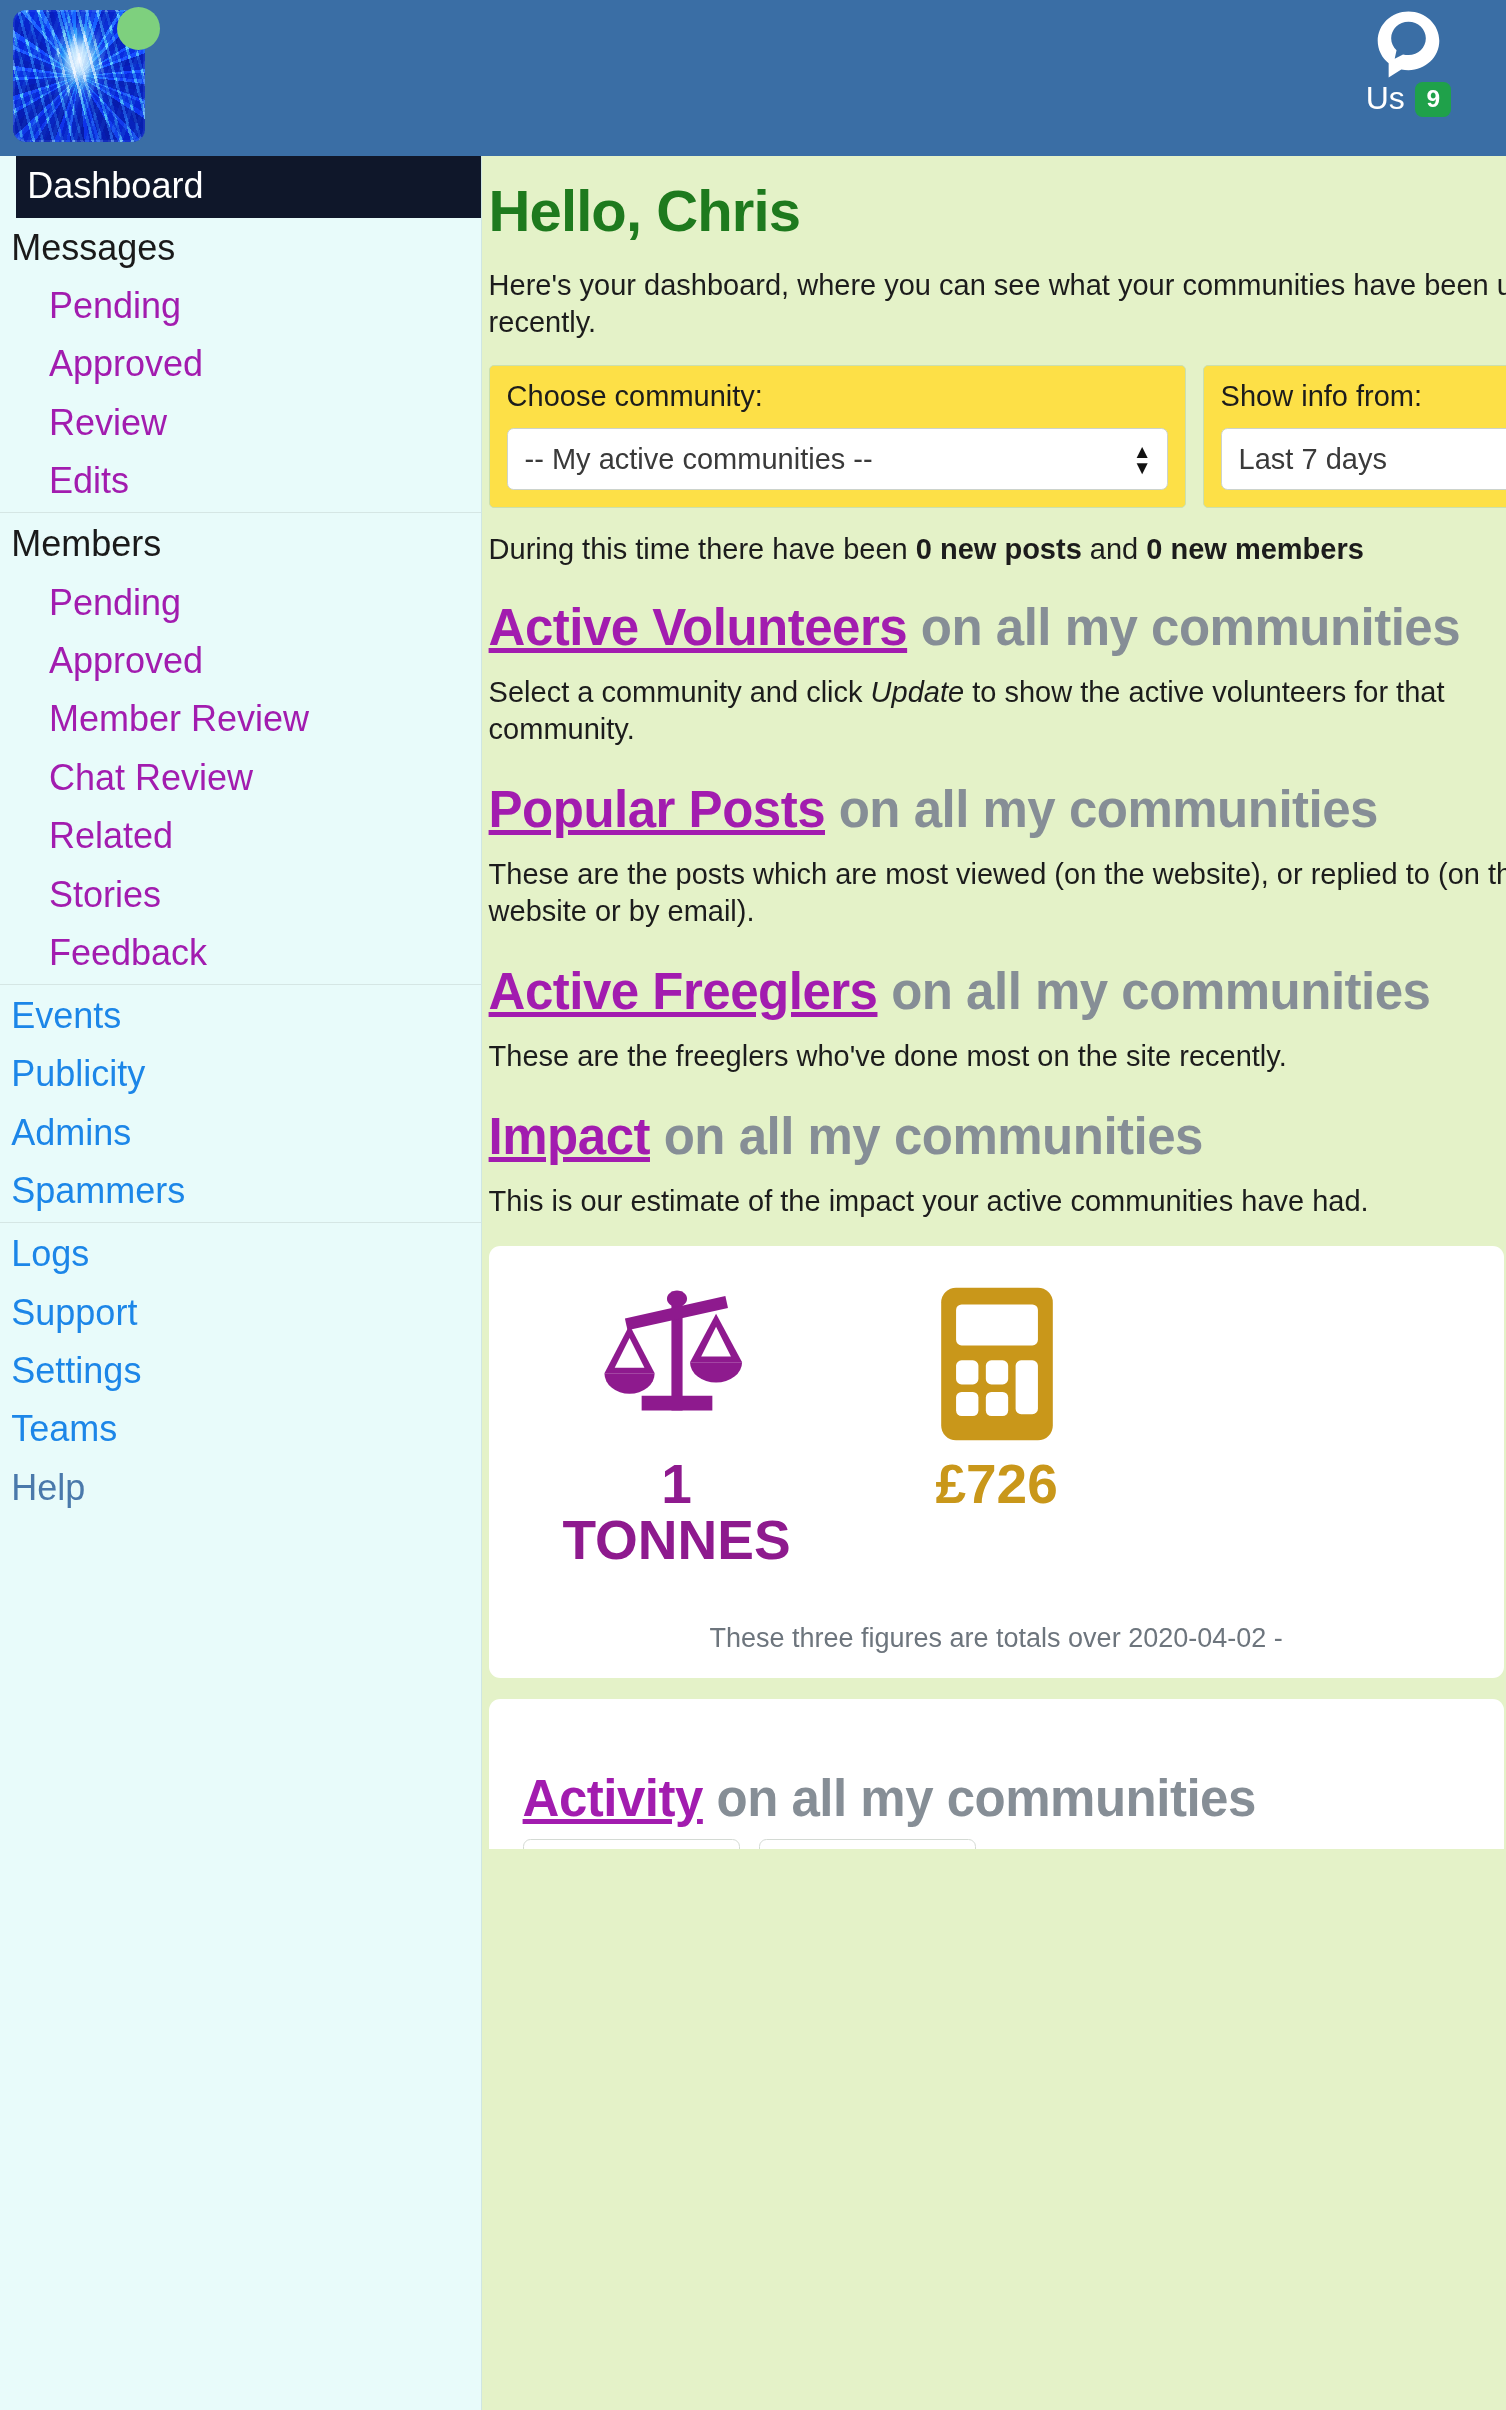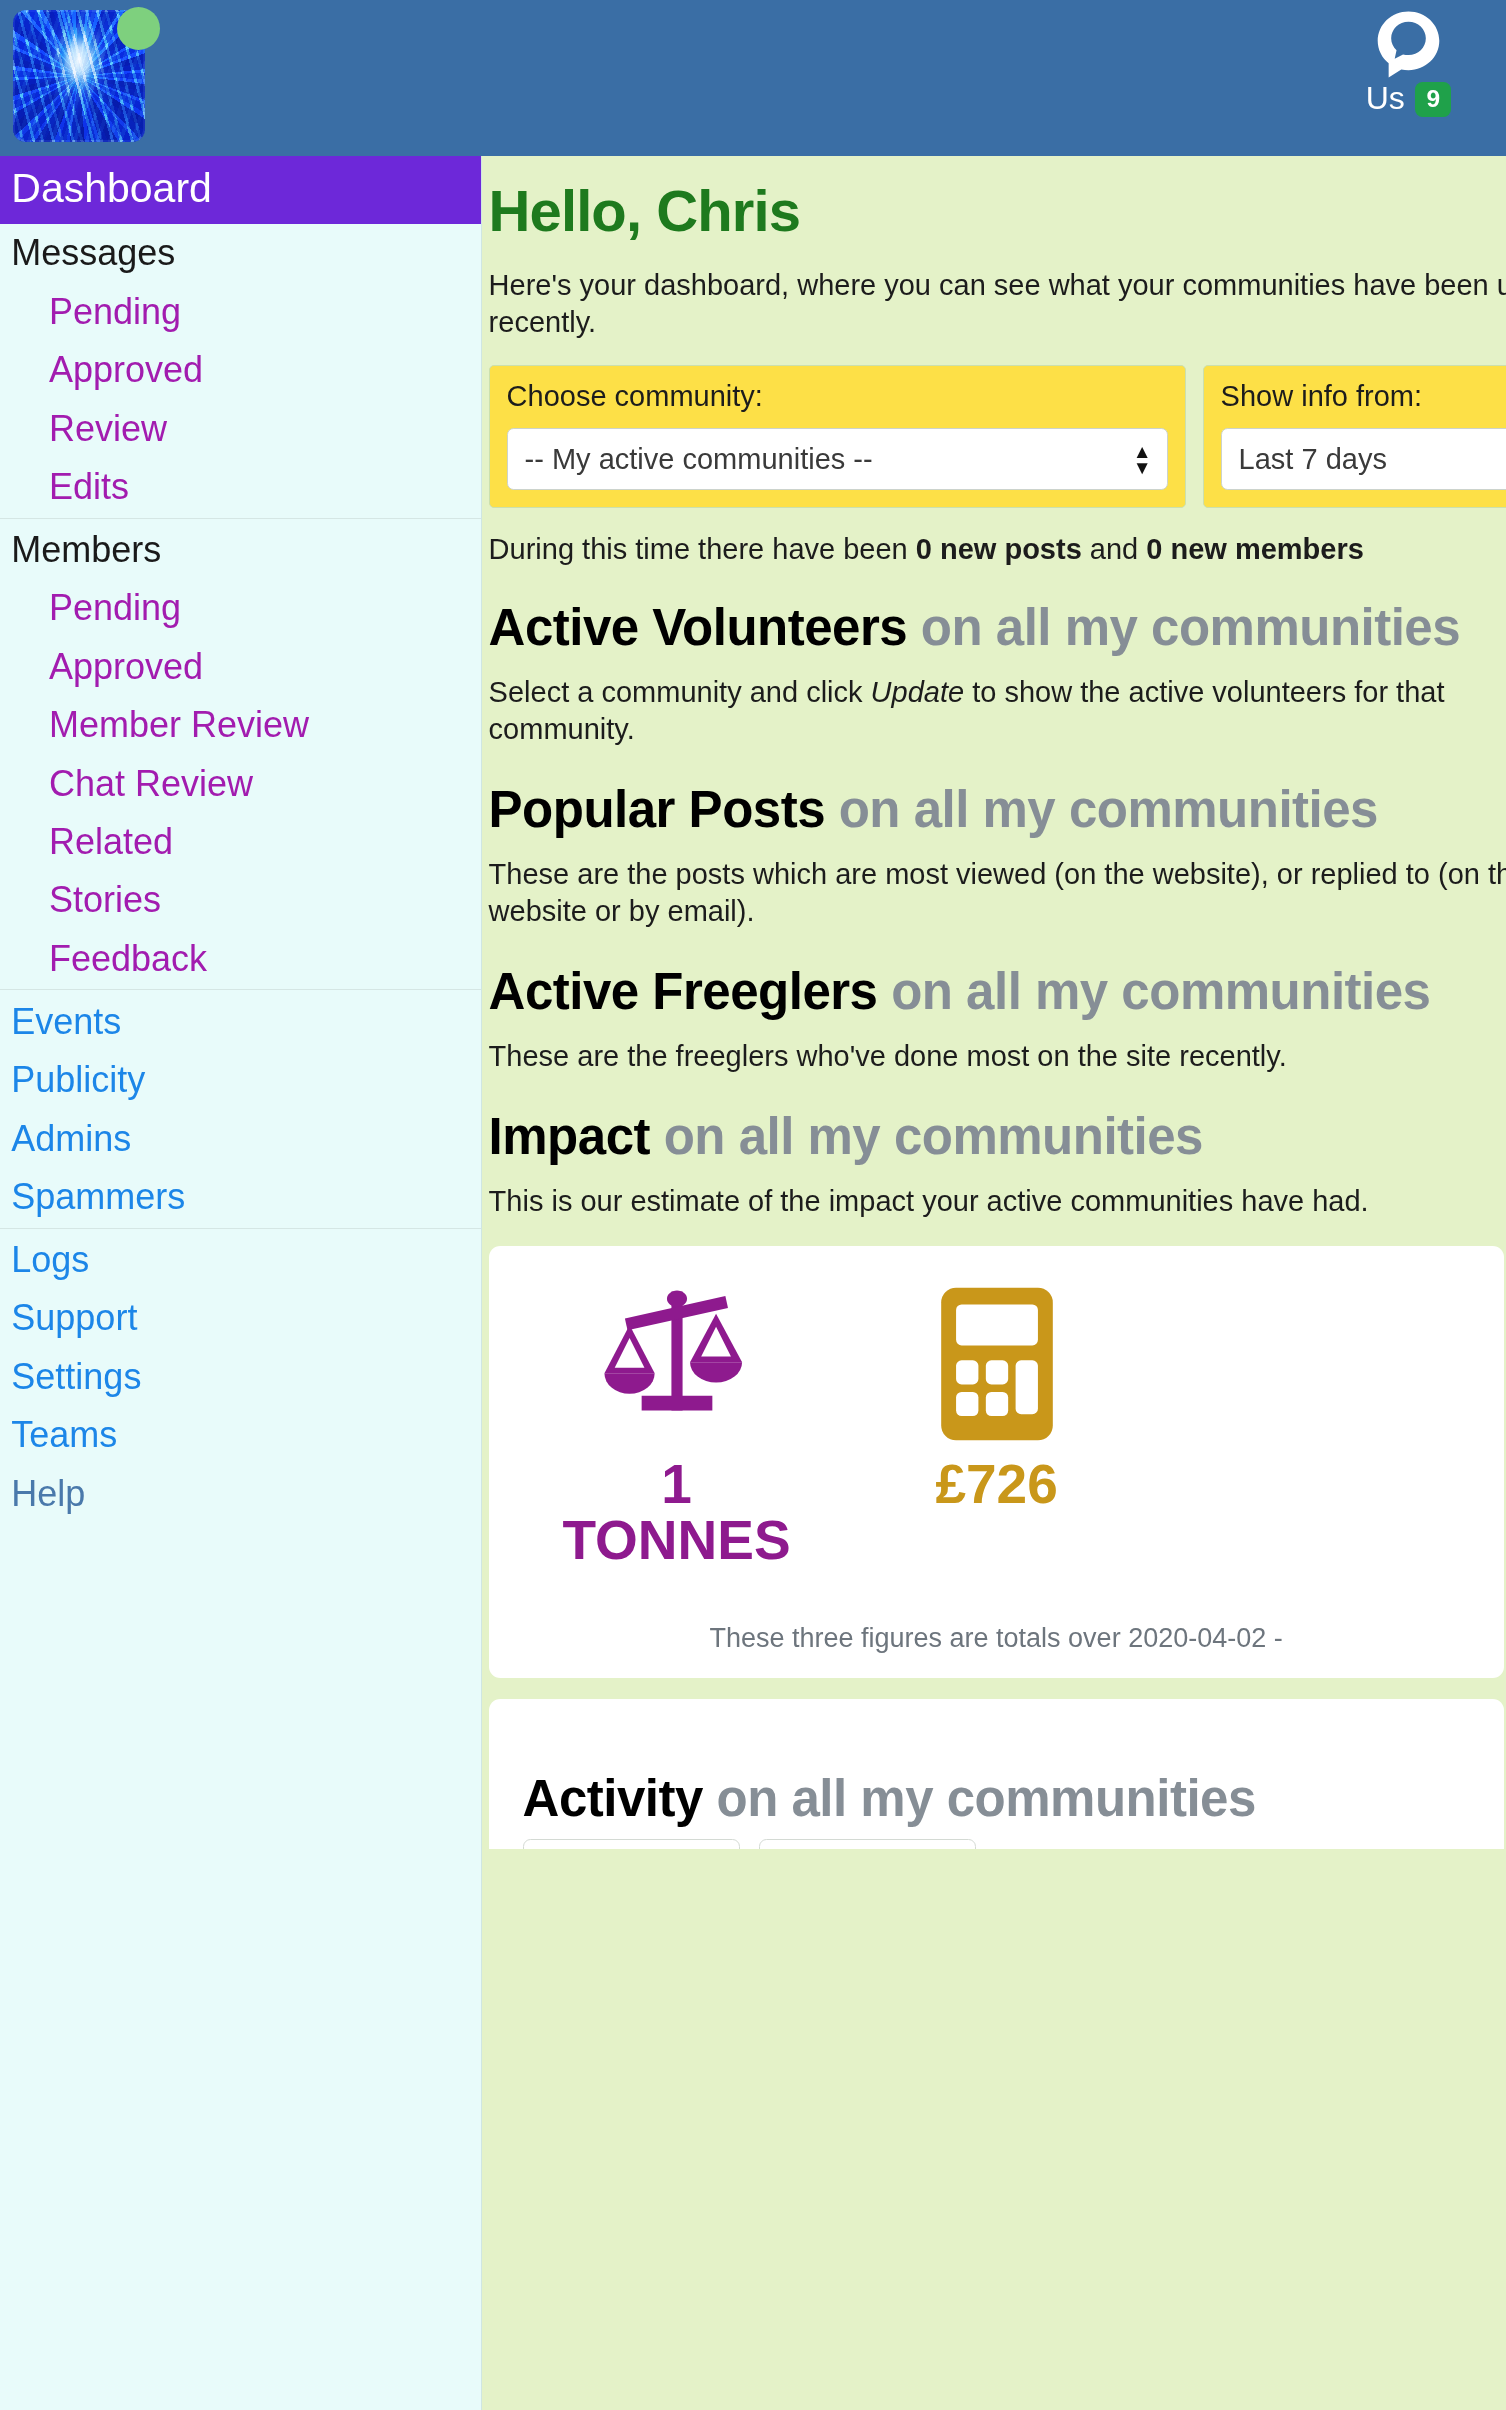--- a/index.html
+++ b/index.html
@@ -65,24 +65,25 @@
   }
 
   
   .sidebar {
     position: absolute; left: 0; top: 156px;
     width: 482px; height: 2254px;
     background: #e8fbfa;
     border-right: 0.9px solid #cfe6e3;
   }
   .nav-active {
-    background: #6d28d9; color: #ffffff;
-    font-size: 41px;
+    background: #0f172a; color: #ffffff;
+    font-size: 36px;
     padding: 9.4px 0 11.3px 11.3px;
     line-height: 1.15;
+    margin-left: 16px;
   }
   .nav-group { padding: 0; }
   .nav-head {
     color: #1a1a1a; font-size: 36px;
     padding: 8.5px 0 8.5px 11.3px; line-height: 1.15;
   }
   .nav-sub {
     color: #a21caf; font-size: 36px;
     padding: 8.5px 0 8.5px 49px; line-height: 1.15;
   }
@@ -147,21 +148,21 @@
     white-space: nowrap;
   }
   p.during b { font-weight: bold; }
 
   h2.sect {
     font-size: 51px; font-weight: bold;
     padding: 32px 0 0 5.6px;
     white-space: nowrap;
     letter-spacing: -0.5px;
   }
-  h2.sect .g { color: #000000; }
+  h2.sect .g { color: #a21caf; text-decoration: underline; }
   h2.sect .s { color: #868e96; font-weight: bold; }
   p.desc {
     font-size: 29px; color: #1c1c1c;
     line-height: 1.28;
     padding: 17px 0 0 5.6px;
     width: 1092px;
   }
   p.desc i { font-style: italic; }
 
   

